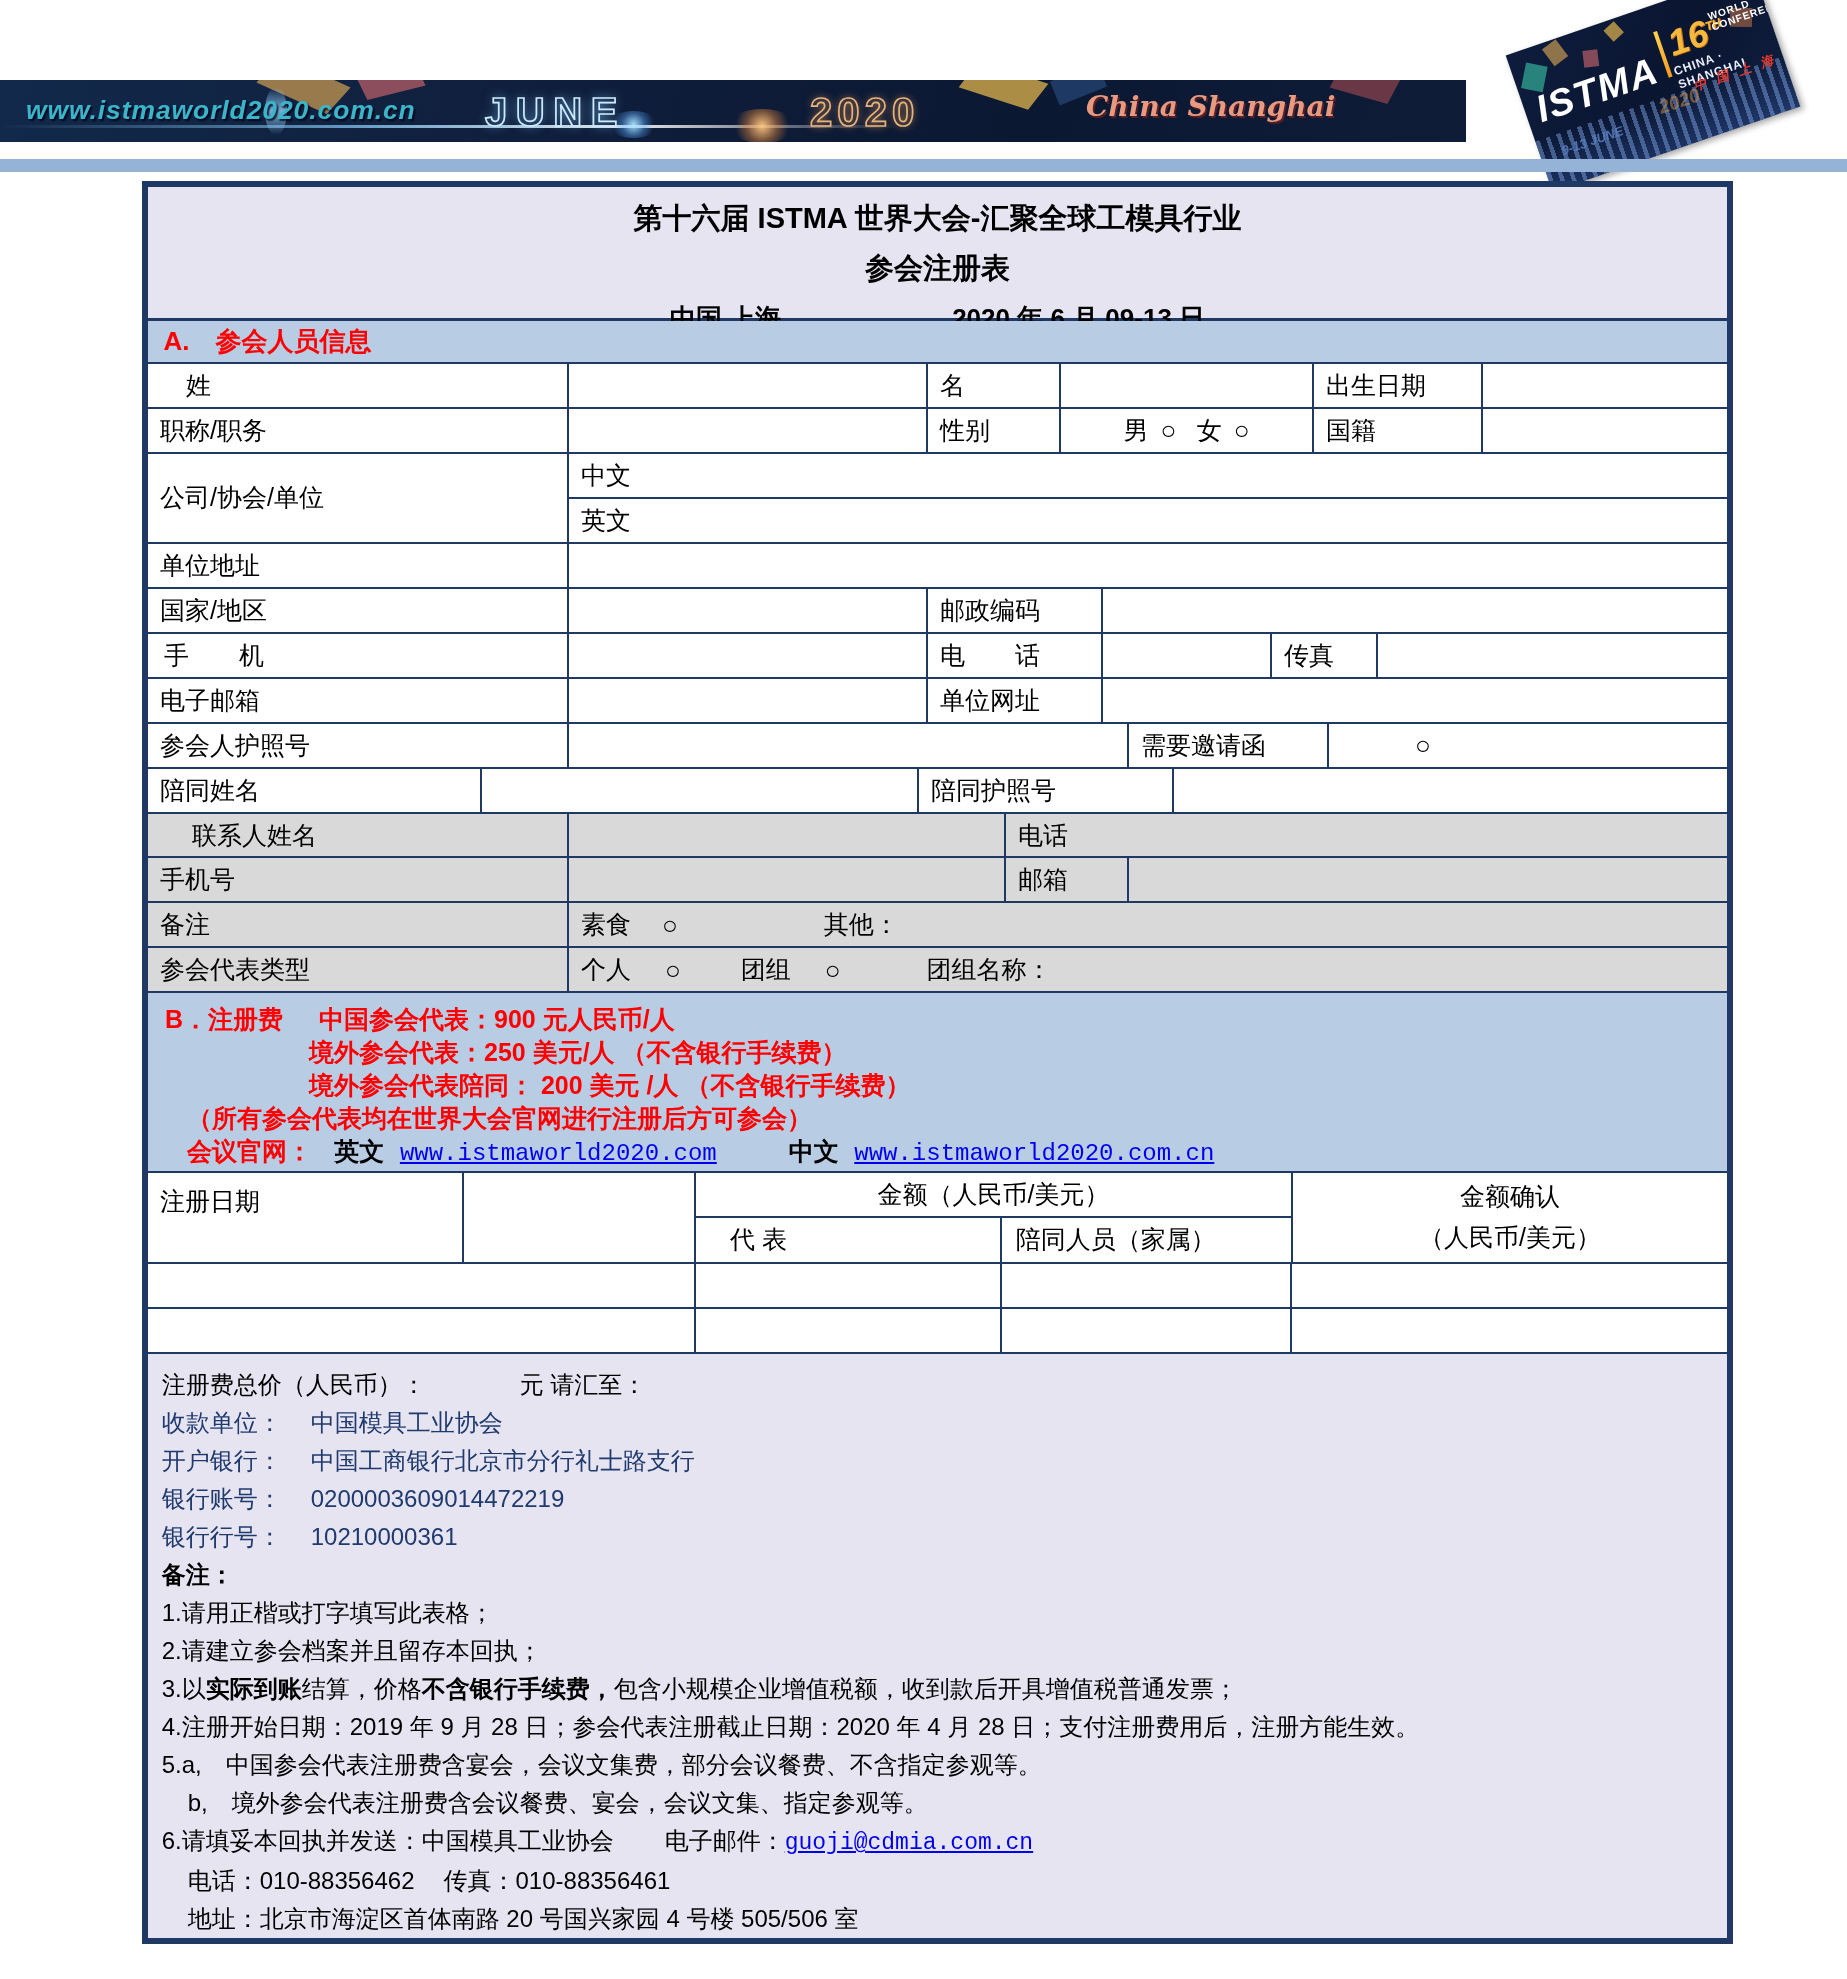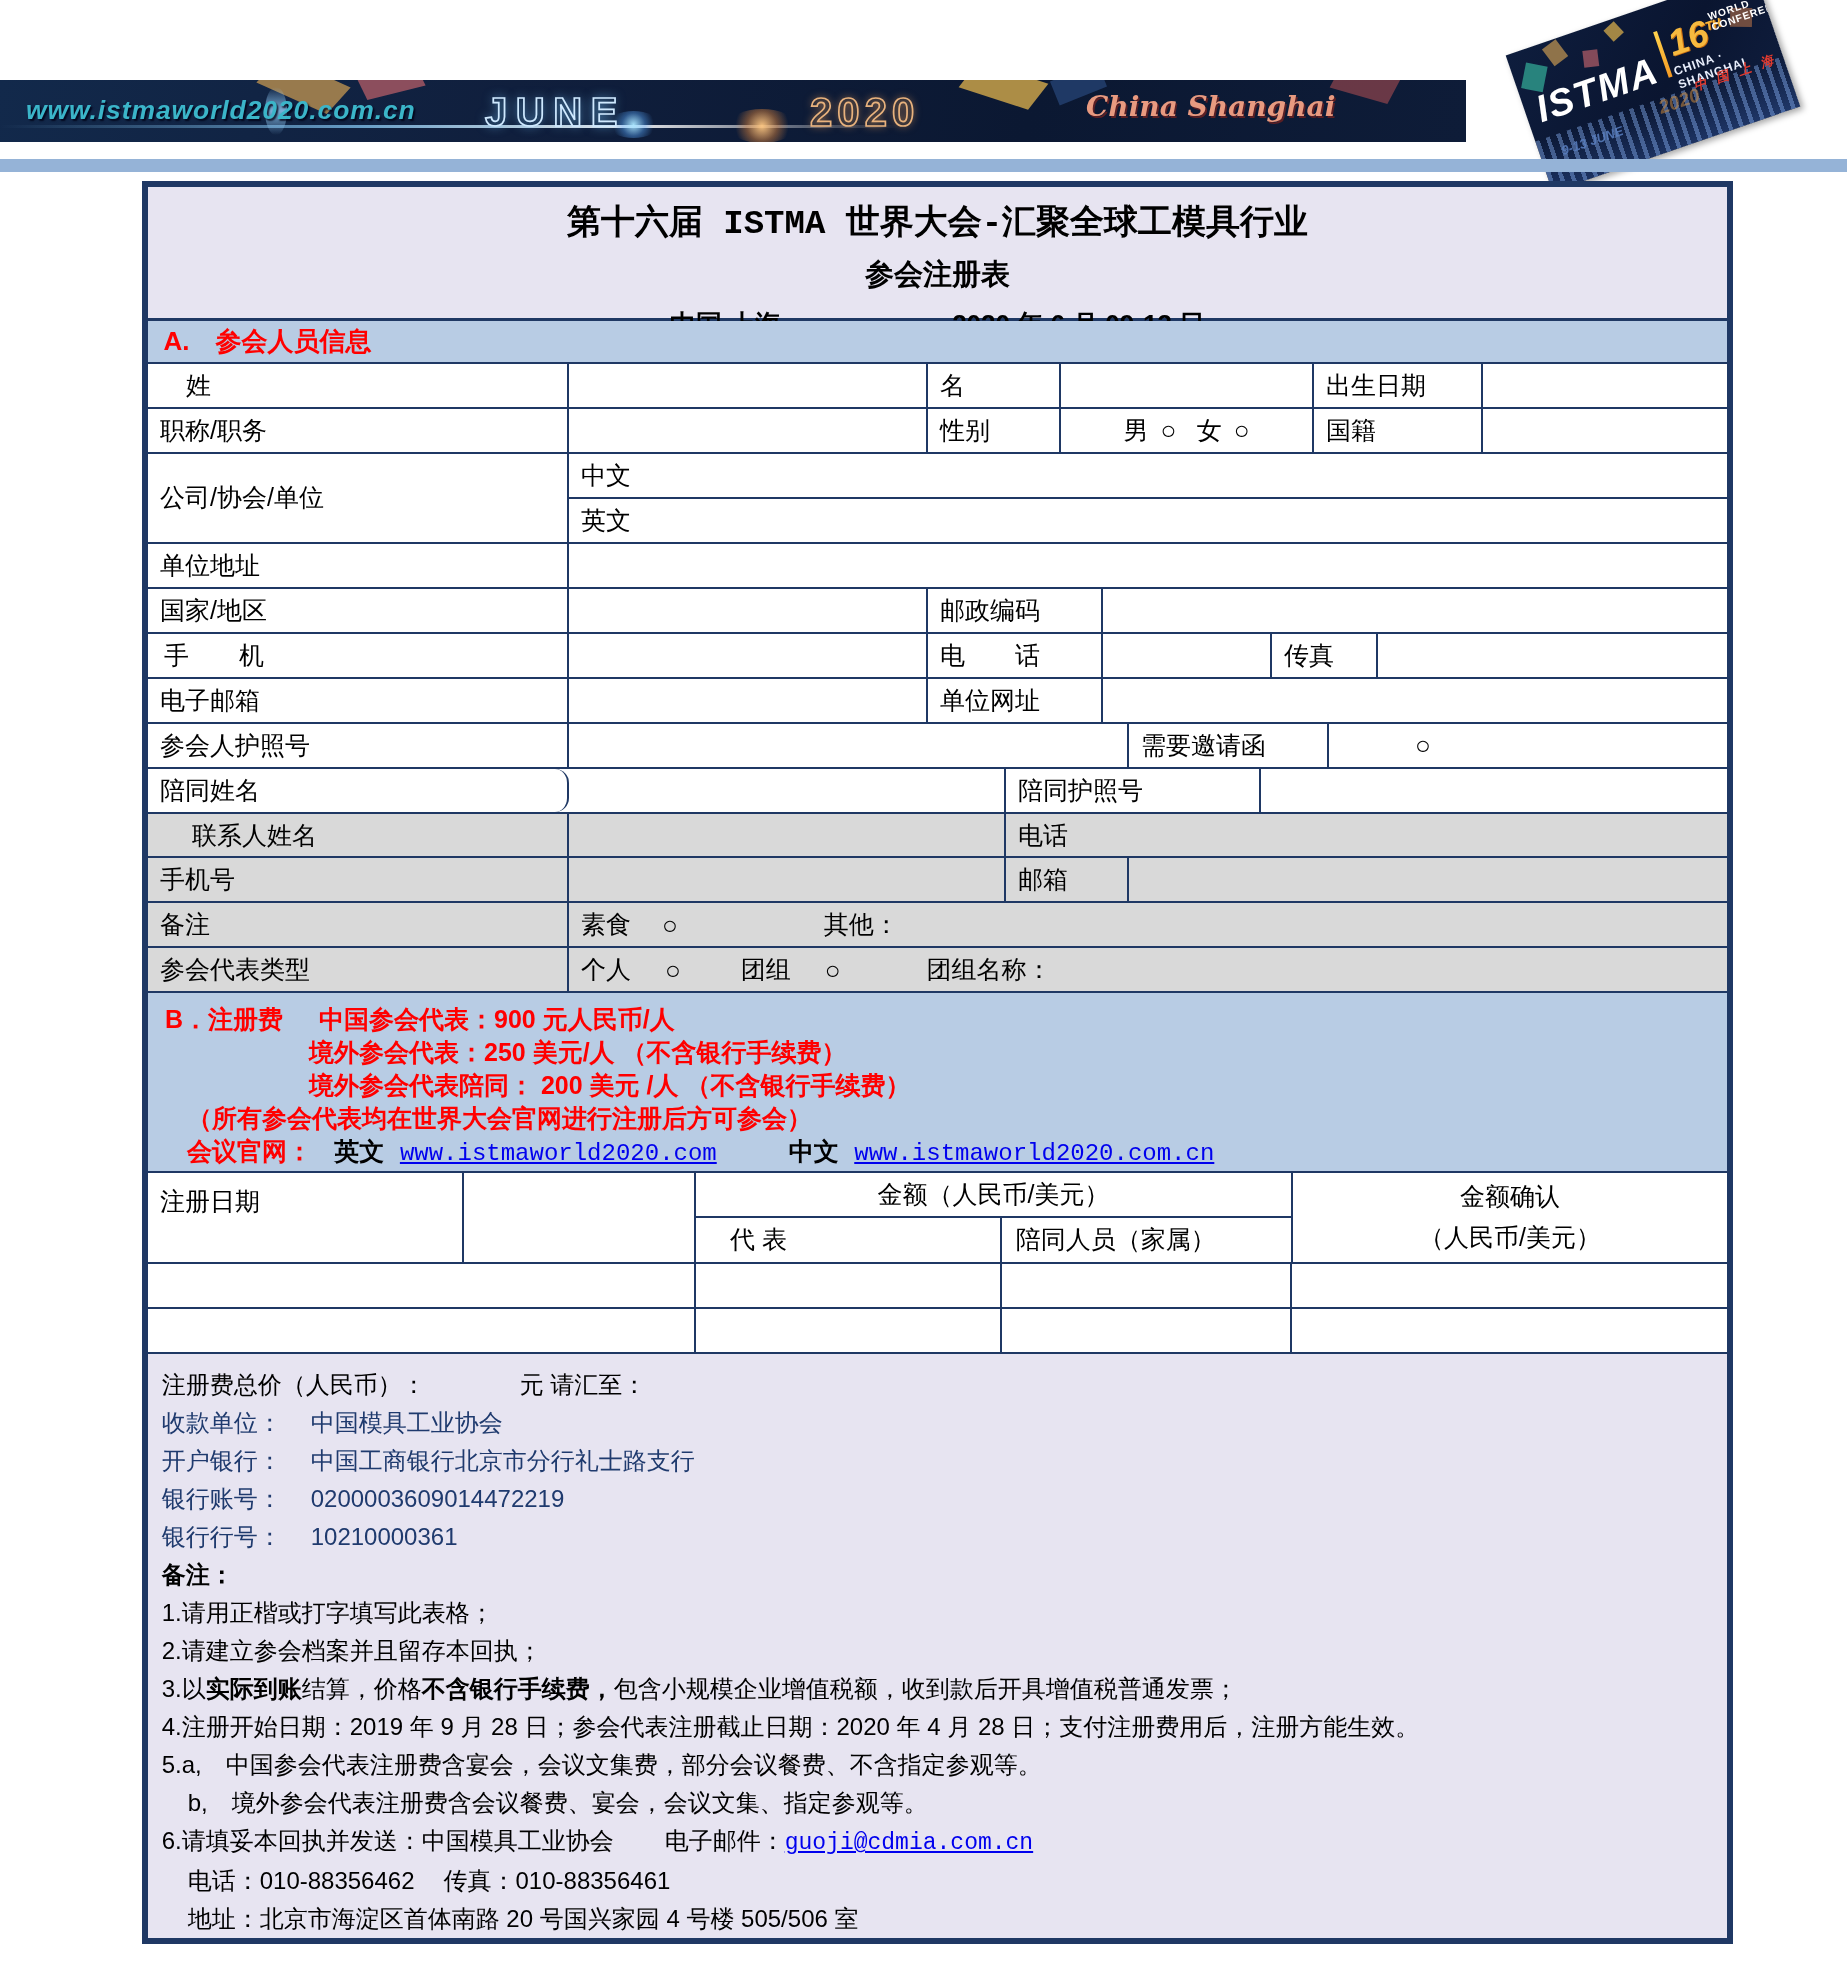--- a/index.html
+++ b/index.html
@@ -54,21 +54,21 @@
 
   
   .strip{position:absolute;left:0;top:159px;width:1847px;height:13px;background:#95B3D7;}
 
   
   .form{position:absolute;left:142px;top:181px;width:1591px;height:1763px;
     border:6px solid var(--nv);background:#fff;display:flex;flex-direction:column;}
 
   .title-block{height:134px;background:var(--lav);border-bottom:3.4px solid var(--nv);
     text-align:center;padding-top:12px;}
-  .title-1{font-size:34px;font-weight:bold;color:#000;font-family:Liberation Mono, monospace;}
+  .title-1{font-size:29px;font-weight:bold;color:#000;}
   .title-2{font-size:29px;font-weight:bold;color:#000;margin-top:10.3px;}
   .title-3{font-size:26px;font-weight:bold;color:#000;margin-top:12px;display:flex;justify-content:center;}
   .title-3 .city{margin-right:171px;}
 
   .secA{height:43px;background:var(--blue);border-bottom:2.6px solid var(--nv);
     display:flex;align-items:center;padding-left:15.4px;font-size:26px;font-weight:bold;color:var(--red);}
 
   .row{display:flex;height:45px;border-bottom:2.6px solid var(--nv);background:#fff;}
   .row.gray{background:var(--gray);}
   .row.tall{height:91px;}
@@ -240,21 +240,21 @@
     <div class="row">
       <div class="cell" style="width:421px;">参会人护照号</div>
       <div class="cell" style="width:560px;"></div>
       <div class="cell" style="width:200px;">需要邀请函</div>
       <div class="cell last" style="padding-left:86px;">
         <span class="circle">○</span>
       </div>
     </div>
 
     <div class="row">
-      <div class="cell" style="width:421px;border-radius:14px;">陪同姓名</div>
+      <div class="cell" style="width:334px;">陪同姓名</div>
       <div class="cell" style="width:437px;"></div>
       <div class="cell" style="width:255px;">陪同护照号</div>
       <div class="cell last"></div>
     </div>
 
     <div class="row gray">
       <div class="cell" style="width:421px;padding-left:44px;">联系人姓名</div>
       <div class="cell" style="width:437px;"></div>
       <div class="cell last">
           <span>电话</span>

